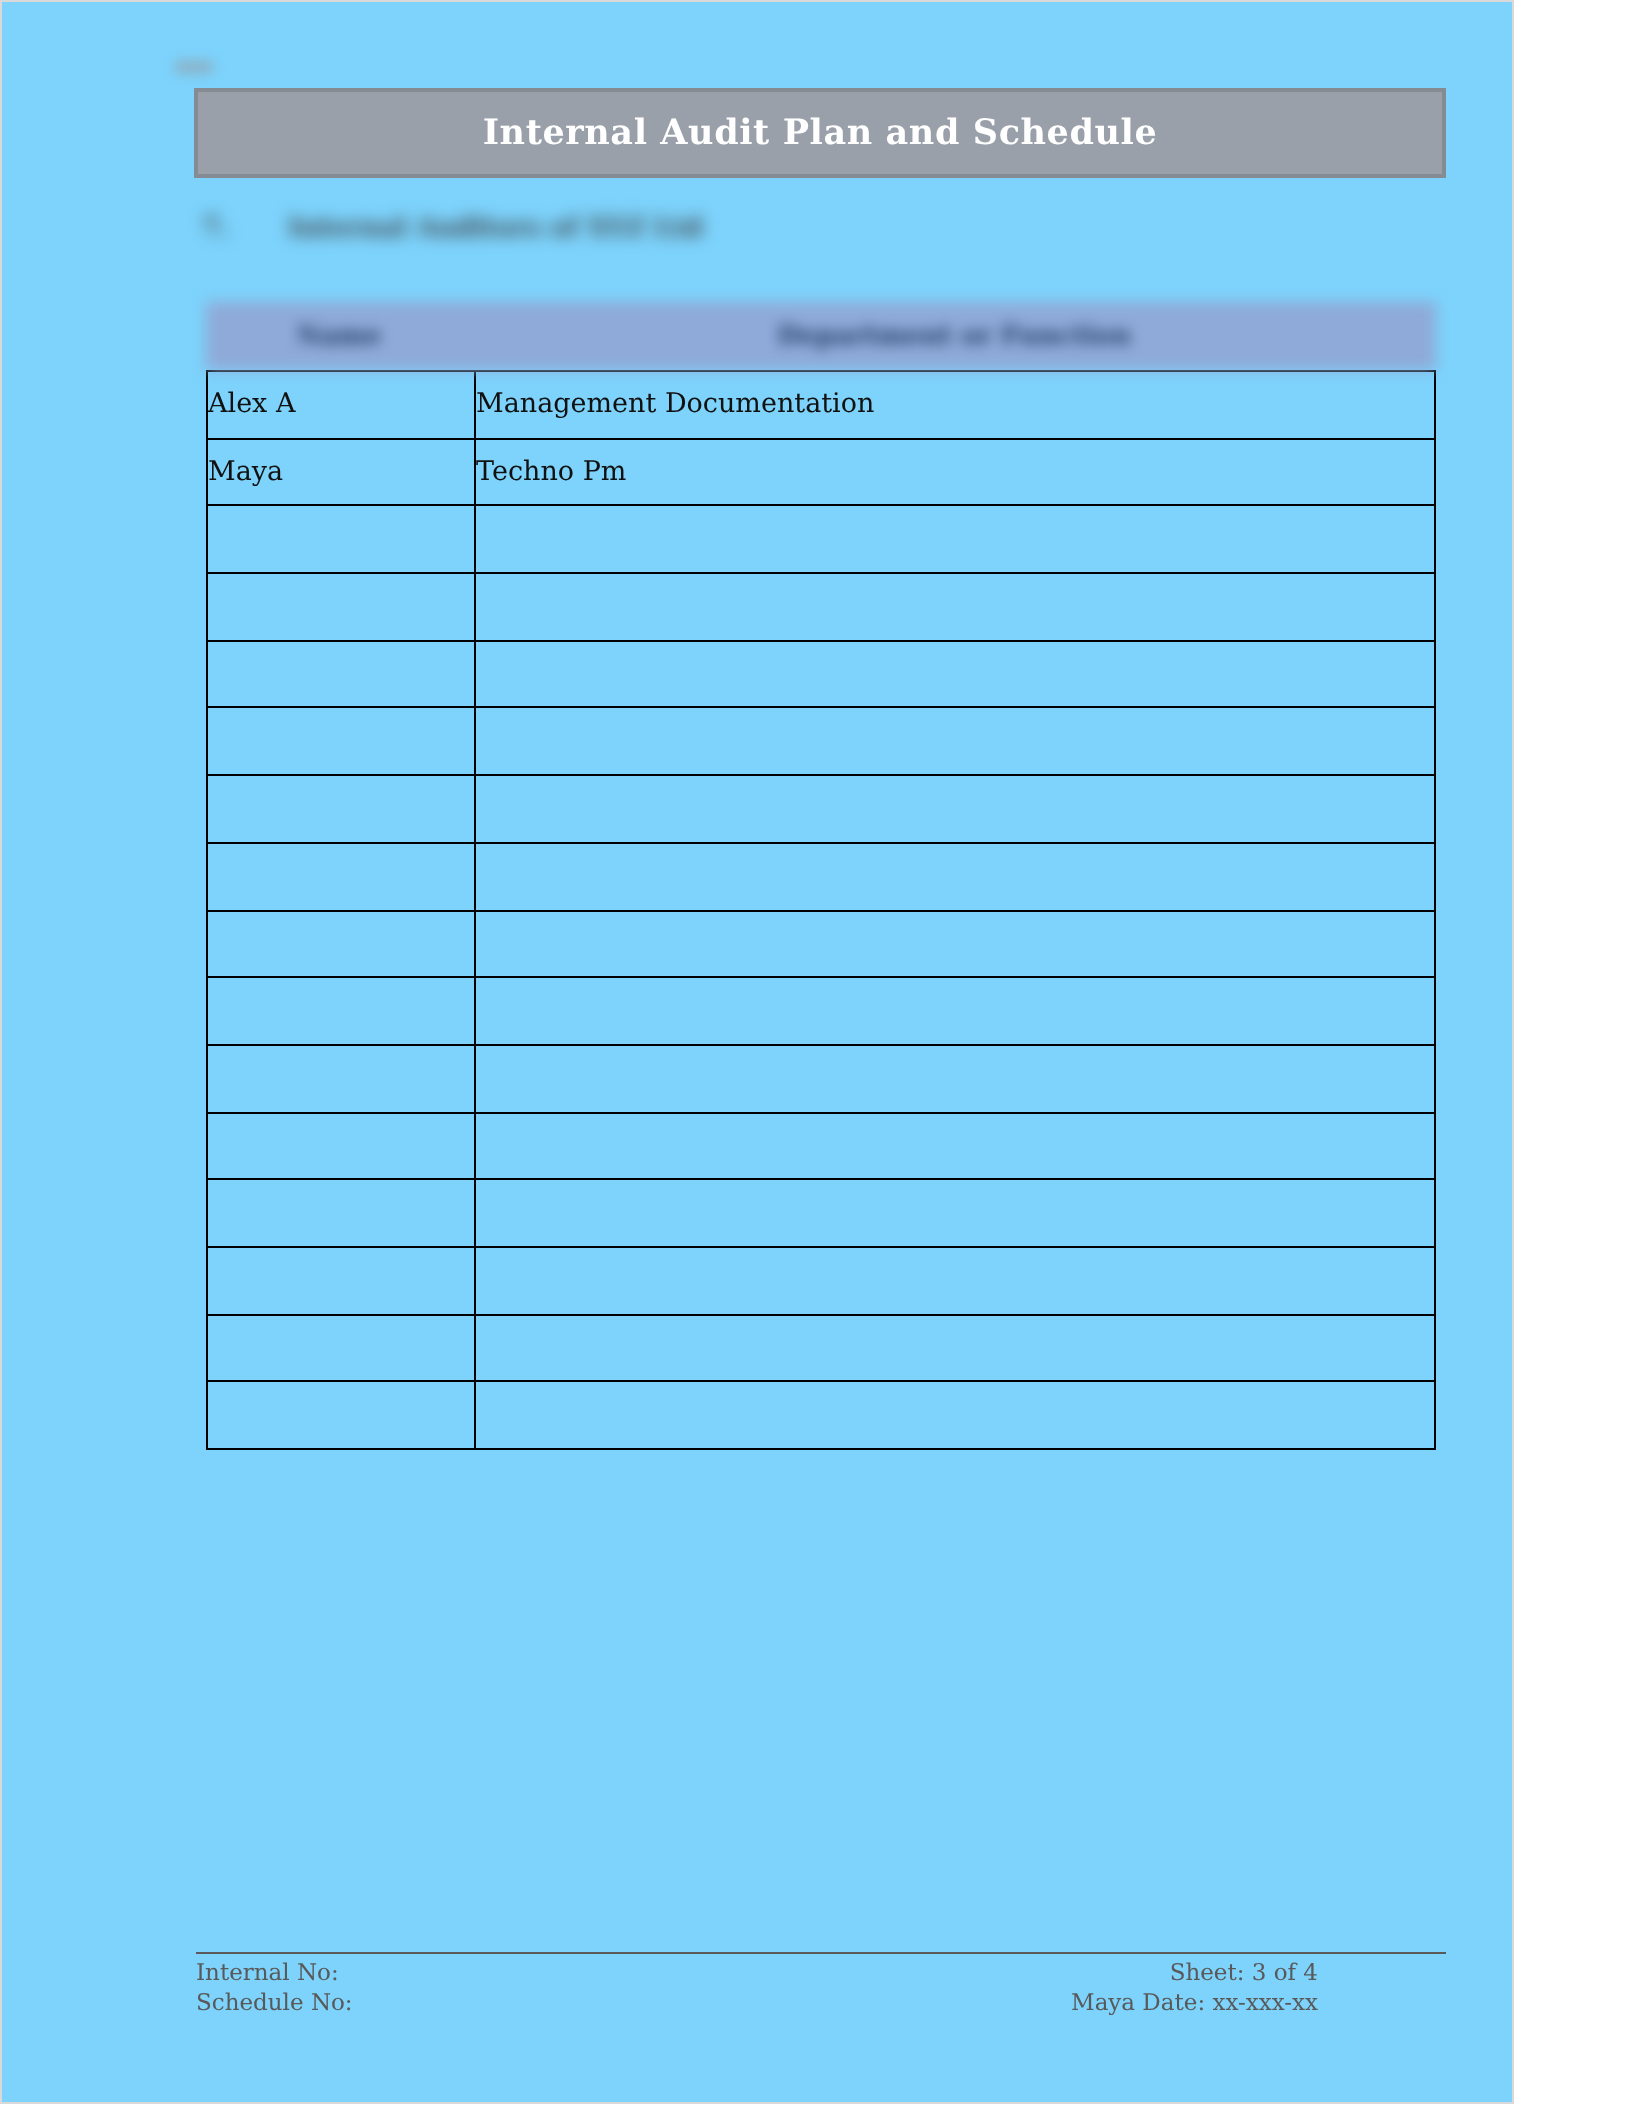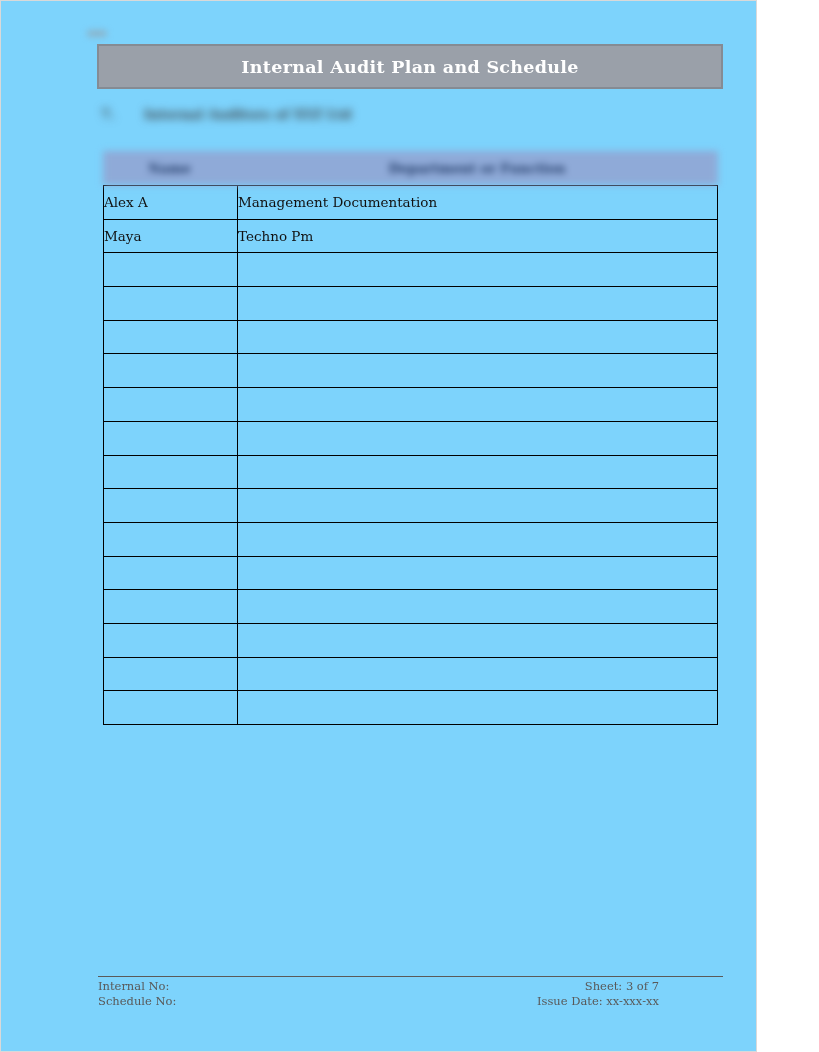--- a/index.html
+++ b/index.html
@@ -212,17 +212,17 @@
         </tbody>
     </table>
   </div>
 
   <div class="footer-line"></div>
   <div class="footer-left">
     <div>Internal No:</div>
     <div>Schedule No:</div>
   </div>
   <div class="footer-right">
-    <div>Sheet: 3 of 7</div>
-    <div>Issue Date: xx-xxx-xx</div>
+    <div>Sheet: 3 of 4</div>
+    <div>Maya Date: xx-xxx-xx</div>
   </div>
 
 </div>
 
 </body></html>

